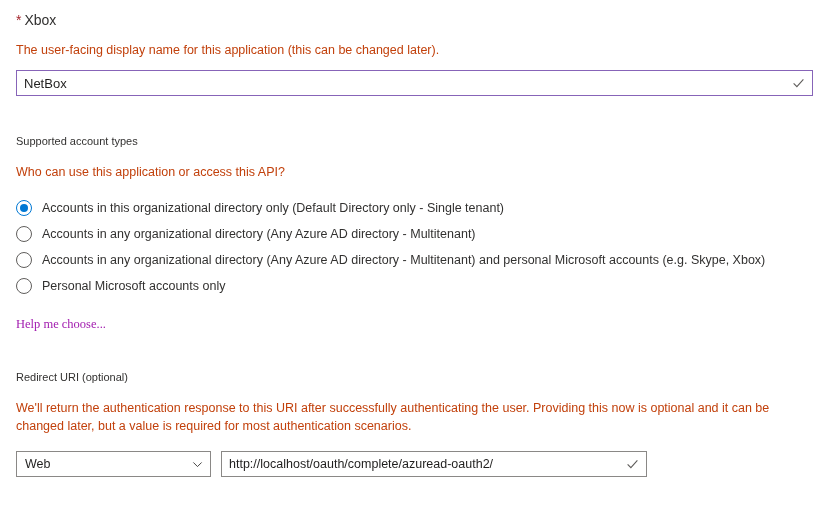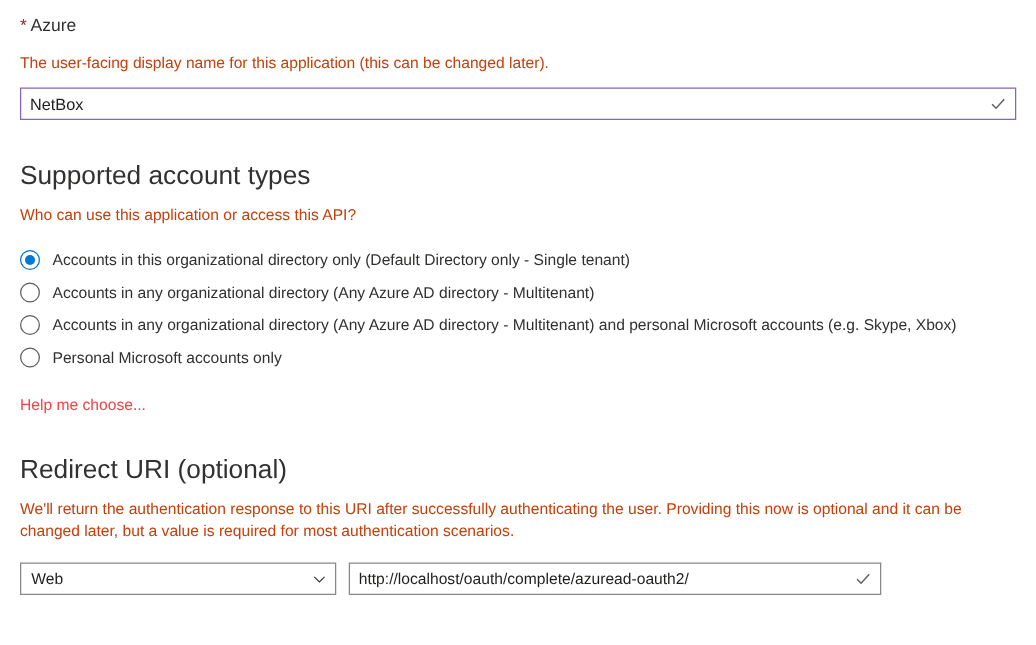--- a/index.html
+++ b/index.html
@@ -64,21 +64,21 @@
   .check-icon {
     position: absolute;
     right: 7px;
     top: 50%;
     transform: translateY(-50%);
     width: 13px;
     height: 13px;
     pointer-events: none;
   }
   .section-heading {
-    font-size: 21px;
+    font-size: 11px;
     color: #323130;
     font-weight: 400;
     margin: 0;
     line-height: 22px;
   }
   .spacer-lg { height: 34px; }
   .radio-list {
     margin-top: 14px;
   }
   .radio-row {
@@ -113,34 +113,35 @@
     margin-top: -4px;
     border-radius: 50%;
     background: #0078d4;
   }
   .radio-label {
     font-size: 12.5px;
     color: #323130;
     line-height: 18px;
   }
   .link {
-    color: #ef4444;
+    color: #a21caf;
     font-size: 12.5px;
     text-decoration: none;
     cursor: pointer;
     display: inline-block;
     margin-top: 18px;
+    font-family: Liberation Serif, serif;
   }
   .redirect-row {
     display: flex;
     margin-top: 16px;
     align-items: center;
   }
   .select-wrap {
-    width: 253px;
+    width: 195px;
     height: 26px;
     border: 1px solid #8a8886;
     box-sizing: border-box;
     background: #ffffff;
     display: flex;
     align-items: center;
     justify-content: space-between;
     padding: 0 7px 0 8px;
     font-size: 12.5px;
     color: #201f1e;
@@ -172,21 +173,21 @@
     width: 100%;
     background: transparent;
   }
 </style>
 </head>
 <body>
 
 <div class="page">
 
   <div>
-    <div class="field-label"><span class="req-star">*</span><span>Azure</span></div>
+    <div class="field-label"><span class="req-star">*</span><span>Xbox</span></div>
     <div class="helper-text">The user-facing display name for this application (this can be changed later).</div>
     <div class="text-input-wrap focused">
       <input type="text" value="NetBox" style="">
       <span class="check-icon">
         <svg viewBox="0 0 16 16" width="13" height="13" aria-hidden="true">
             <path d="M2 8.4 L6 12.4 L14 3.6" fill="none" stroke="#605e5c" stroke-width="1.4"></path>
           </svg>
       </span>
     </div>
   </div>

